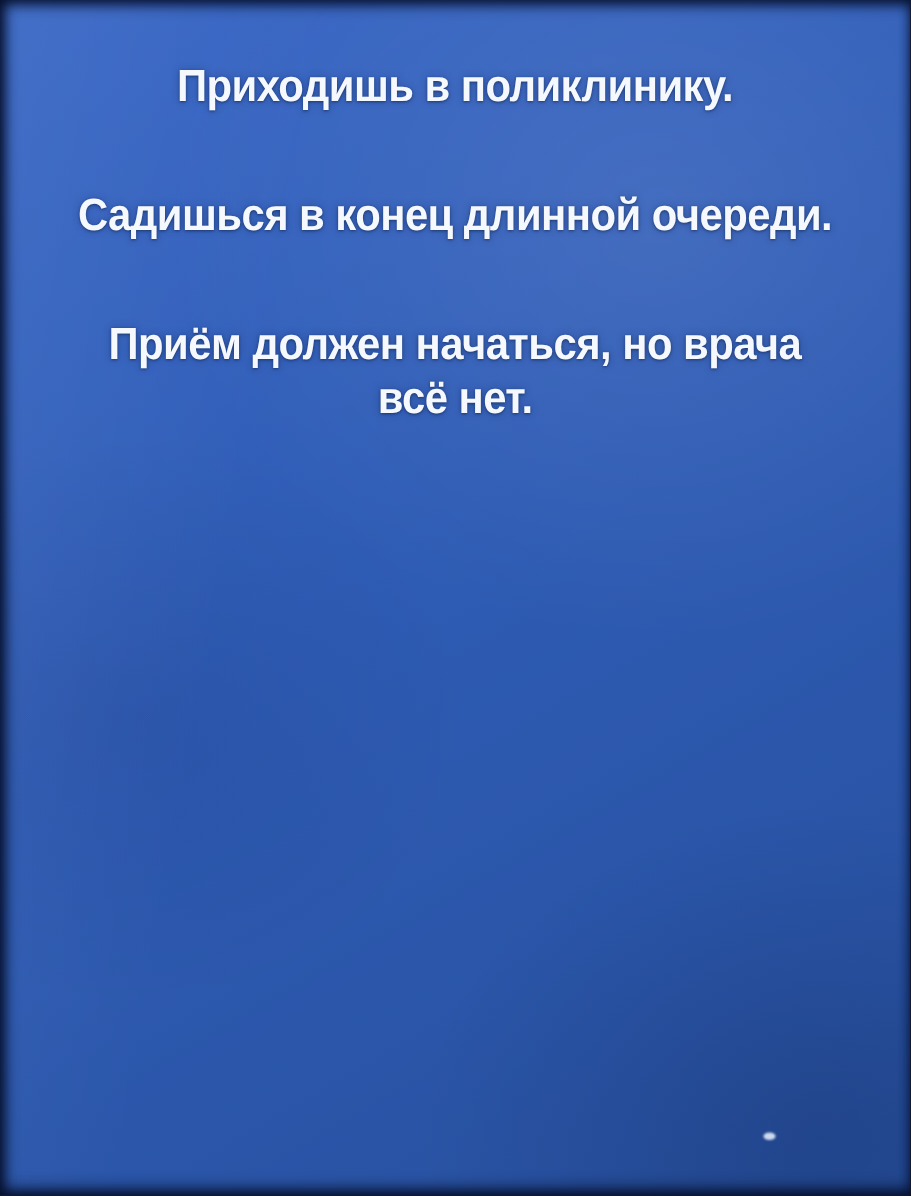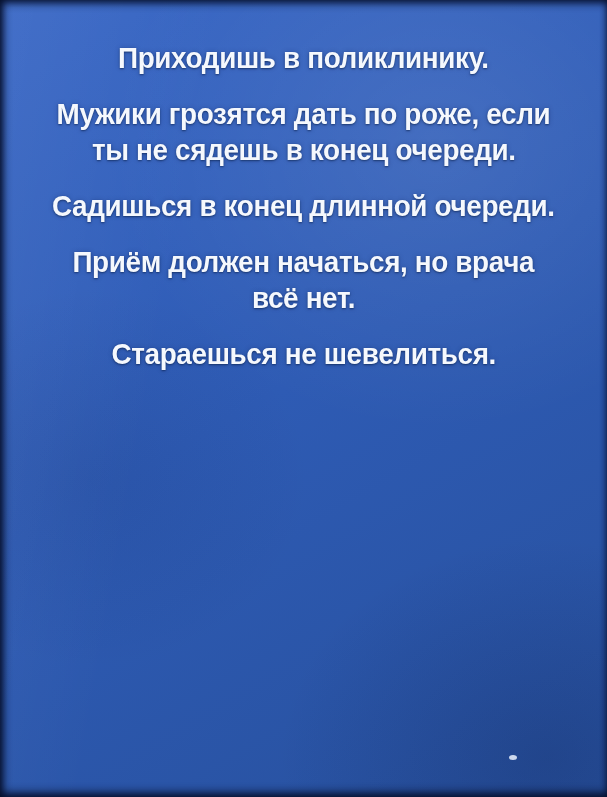--- a/index.html
+++ b/index.html
@@ -30,21 +30,21 @@
       inset 0 -7px 10px -3px rgba(6,16,44,0.95),
       inset -3px 0 7px -3px rgba(6,16,44,0.45);
   }
   .text-stack {
     position: absolute;
     inset: 0;
     display: flex;
     flex-direction: column;
     align-items: center;
     justify-content: flex-start;
-    gap: 20px;
+    gap: 50px;
     padding: 40px 8px 0 8px;
     box-sizing: border-box;
   }
   .para {
     margin: 0;
     width: 100%;
     display: flex;
     flex-direction: column;
     align-items: center;
   }
@@ -77,29 +77,22 @@
 </style>
 </head>
 <body>
 
 <div class="meme">
   <div class="text-stack">
     <p class="para">
       <span class="line">Приходишь в поликлинику.</span>
     </p>
     <p class="para">
-      <span class="line">Мужики грозятся дать по роже, если</span>
-      <span class="line">ты не сядешь в конец очереди.</span>
-    </p>
-    <p class="para">
       <span class="line">Садишься в конец длинной очереди.</span>
     </p>
     <p class="para">
       <span class="line">Приём должен начаться, но врача</span>
       <span class="line">всё нет.</span>
-    </p>
-    <p class="para">
-      <span class="line">Стараешься не шевелиться.</span>
     </p>
   </div>
   <div class="speck"></div>
   <div class="vignette"></div>
 </div>
 
 </body></html>

